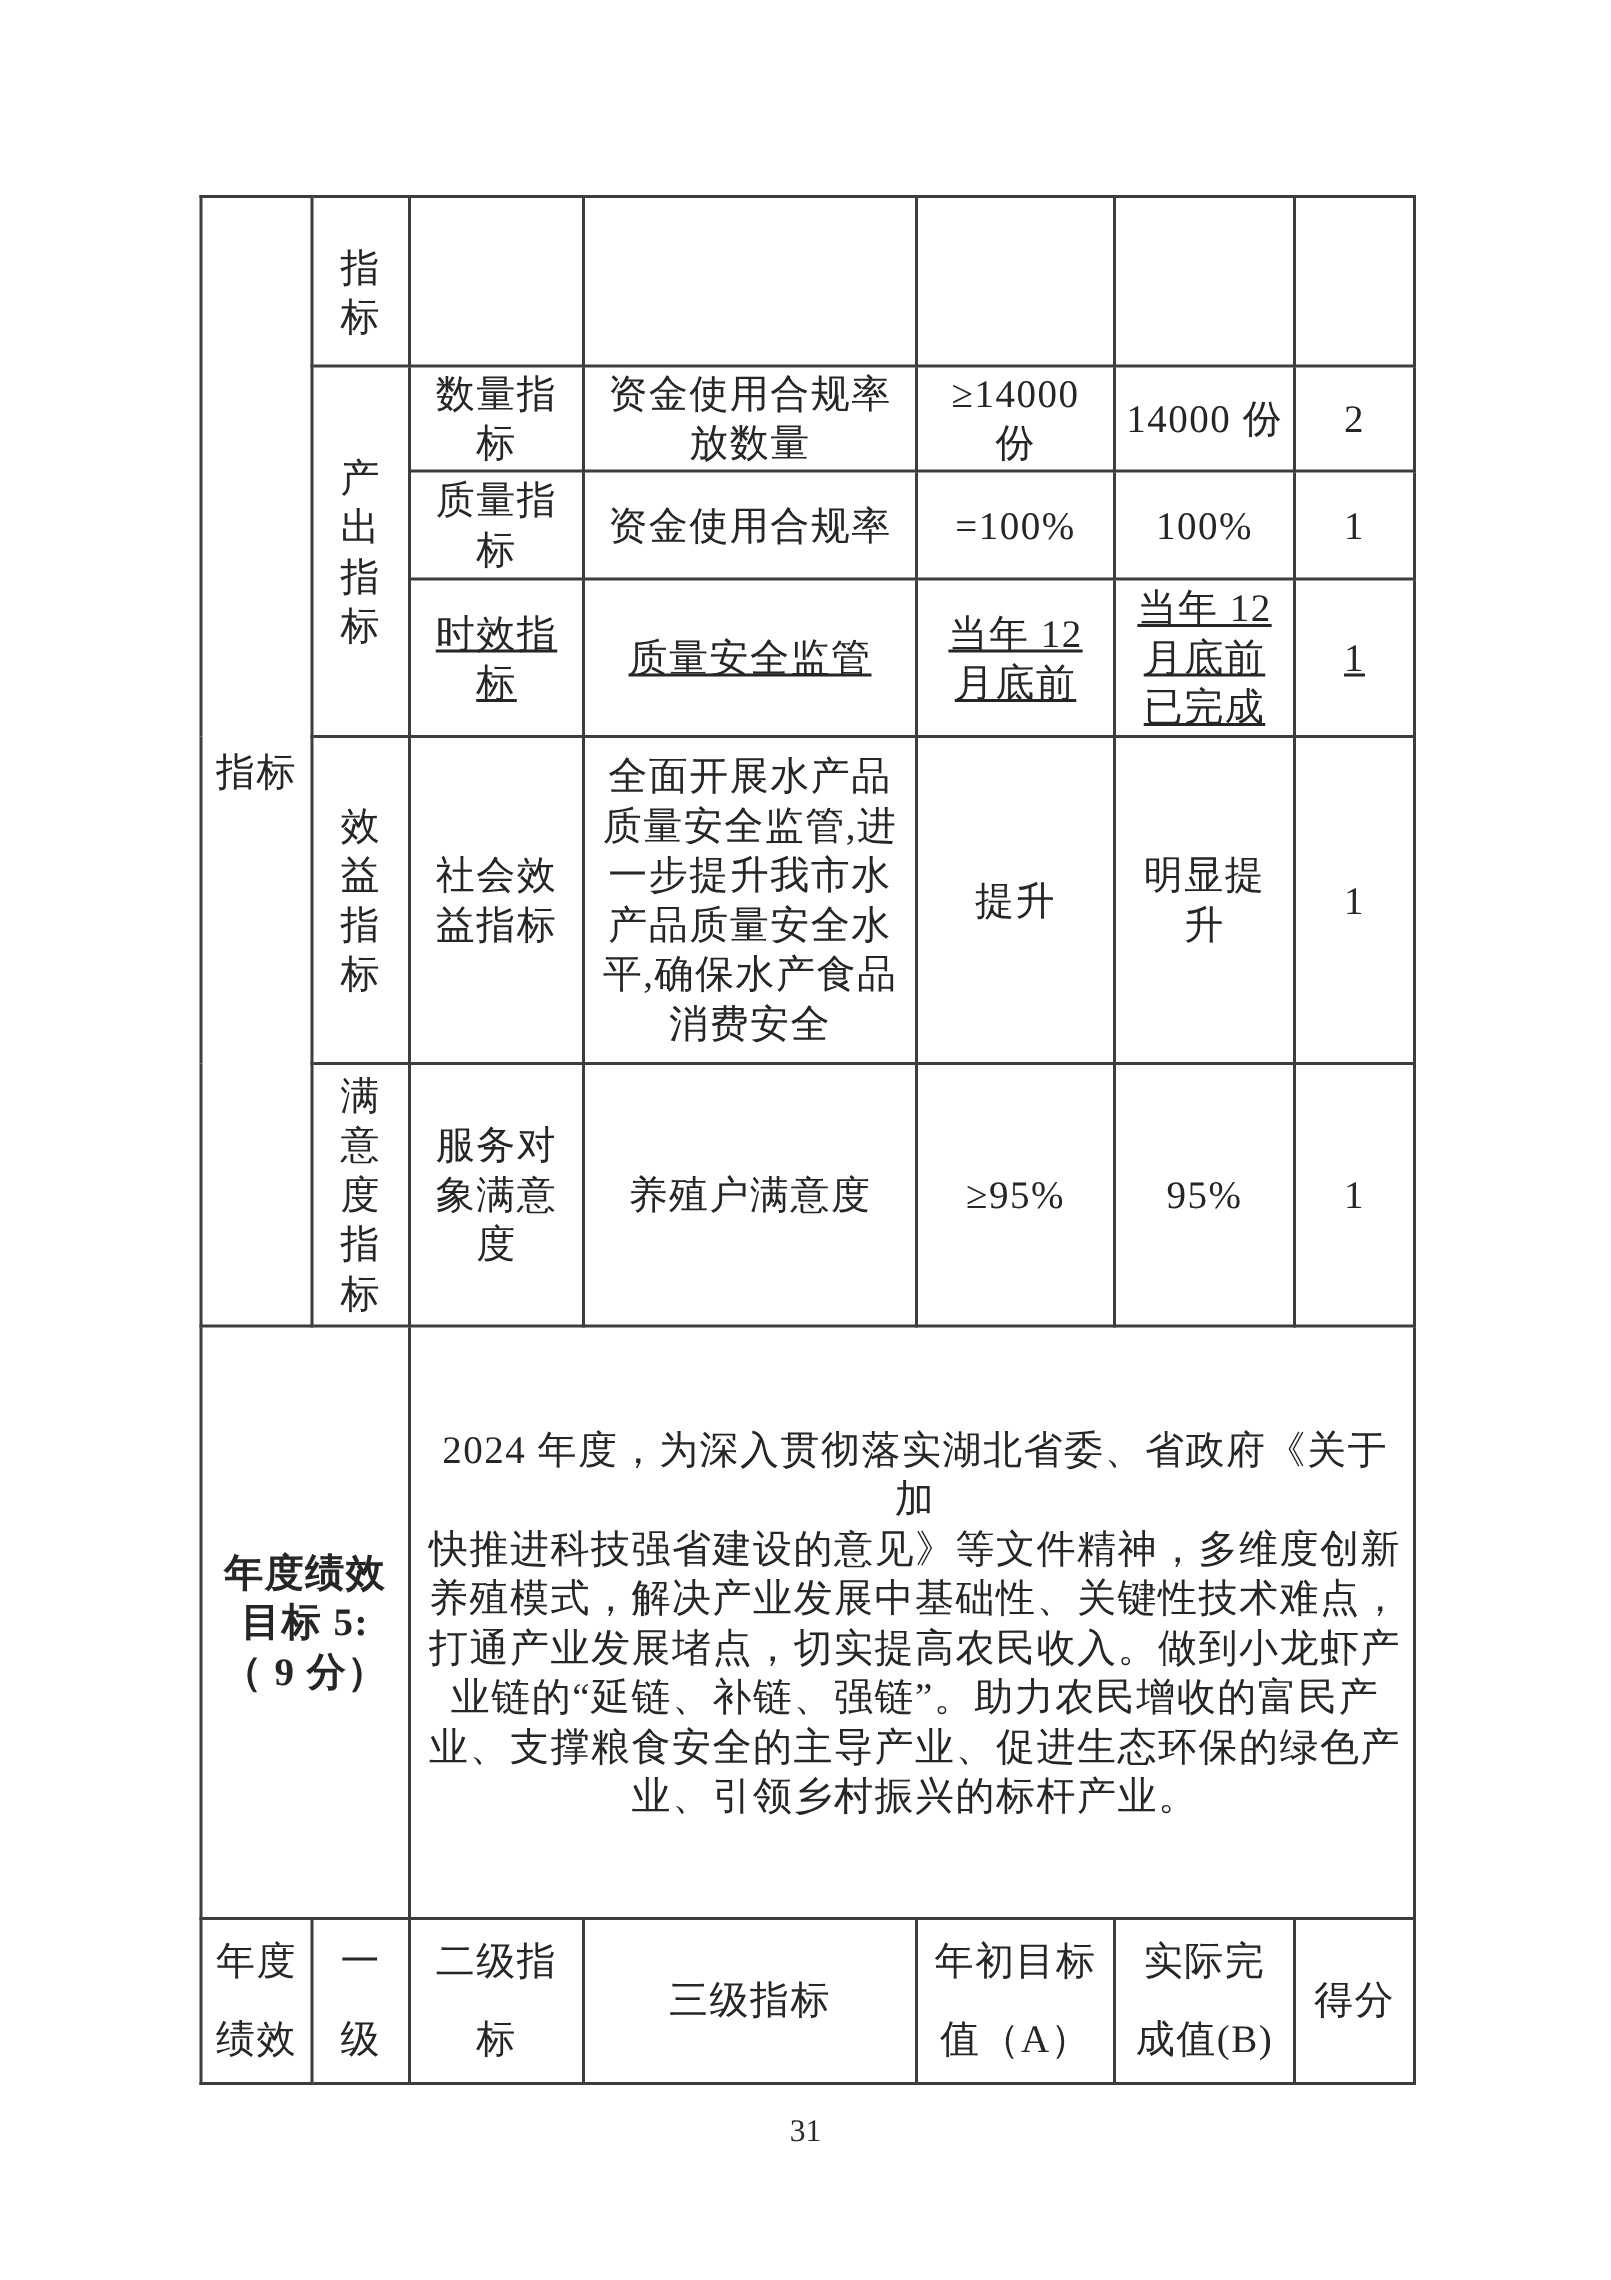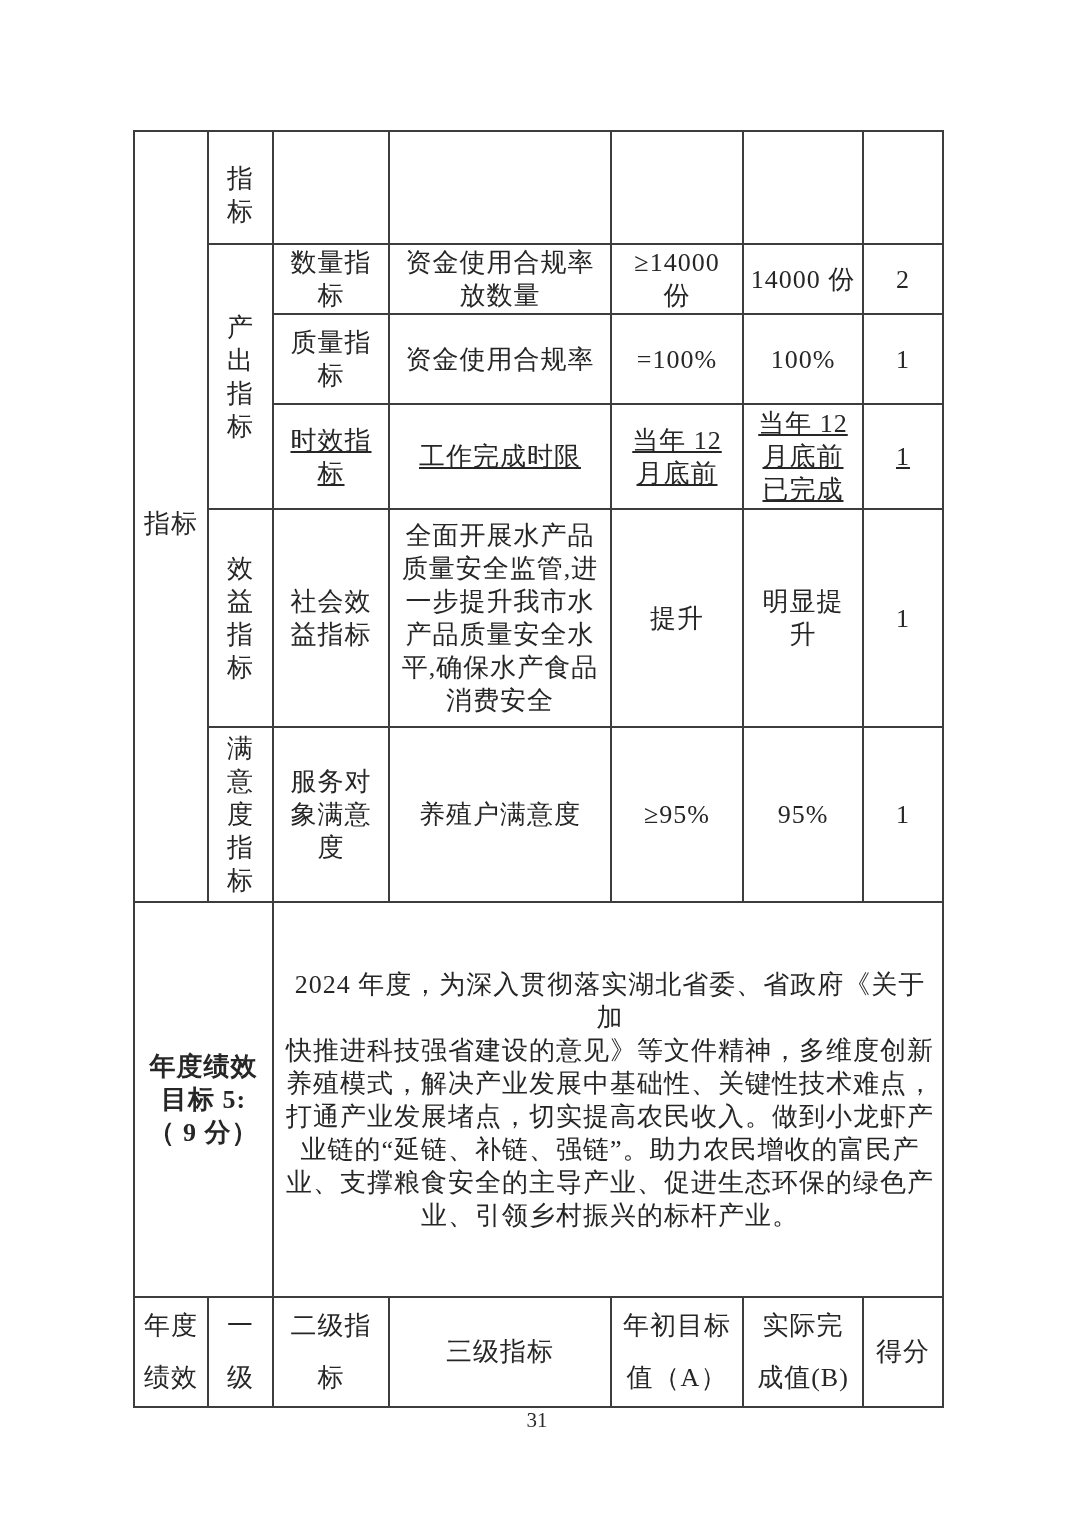--- a/index.html
+++ b/index.html
@@ -23,21 +23,21 @@
     text-align: center;
     vertical-align: middle;
     white-space: pre-line;
     font-size: 26px;
     line-height: 33px;
     letter-spacing: 1px;
     overflow: hidden;
   }
   tr.r1 { height: 113px; }
   tr.r2 { height: 70px; }
-  tr.r3 { height: 90px; }
+  tr.r3 { height: 72px; }
   tr.r4 { height: 105px; text-decoration: underline; }
   tr.r5 { height: 218px; }
   tr.r6 { height: 175px; }
   tr.r7 { height: 395px; }
   tr.r8 { height: 110px; }
 
   td.vtop { vertical-align: top; padding-top: 14px; }
   td.lh50 { line-height: 50px; }
   td.lh48 { line-height: 48px; }
   td.lh34 { line-height: 34px; margin-left: 16px; }
@@ -109,21 +109,21 @@
 标</td>
         <td>资金使用合规率</td>
         <td>=100%</td>
         <td>100%</td>
         <td>1</td>
       </tr>
 
       <tr class="r4">
         <td class="lh34">时效指
 标</td>
-        <td>工作完成时限</td>
+        <td>质量安全监管</td>
         <td class="lh34">当年 12
 月底前</td>
         <td class="lh34">当年 12
 月底前
 已完成</td>
         <td>1</td>
       </tr>
 
       <tr class="r5">
         <td class="lh34">效

